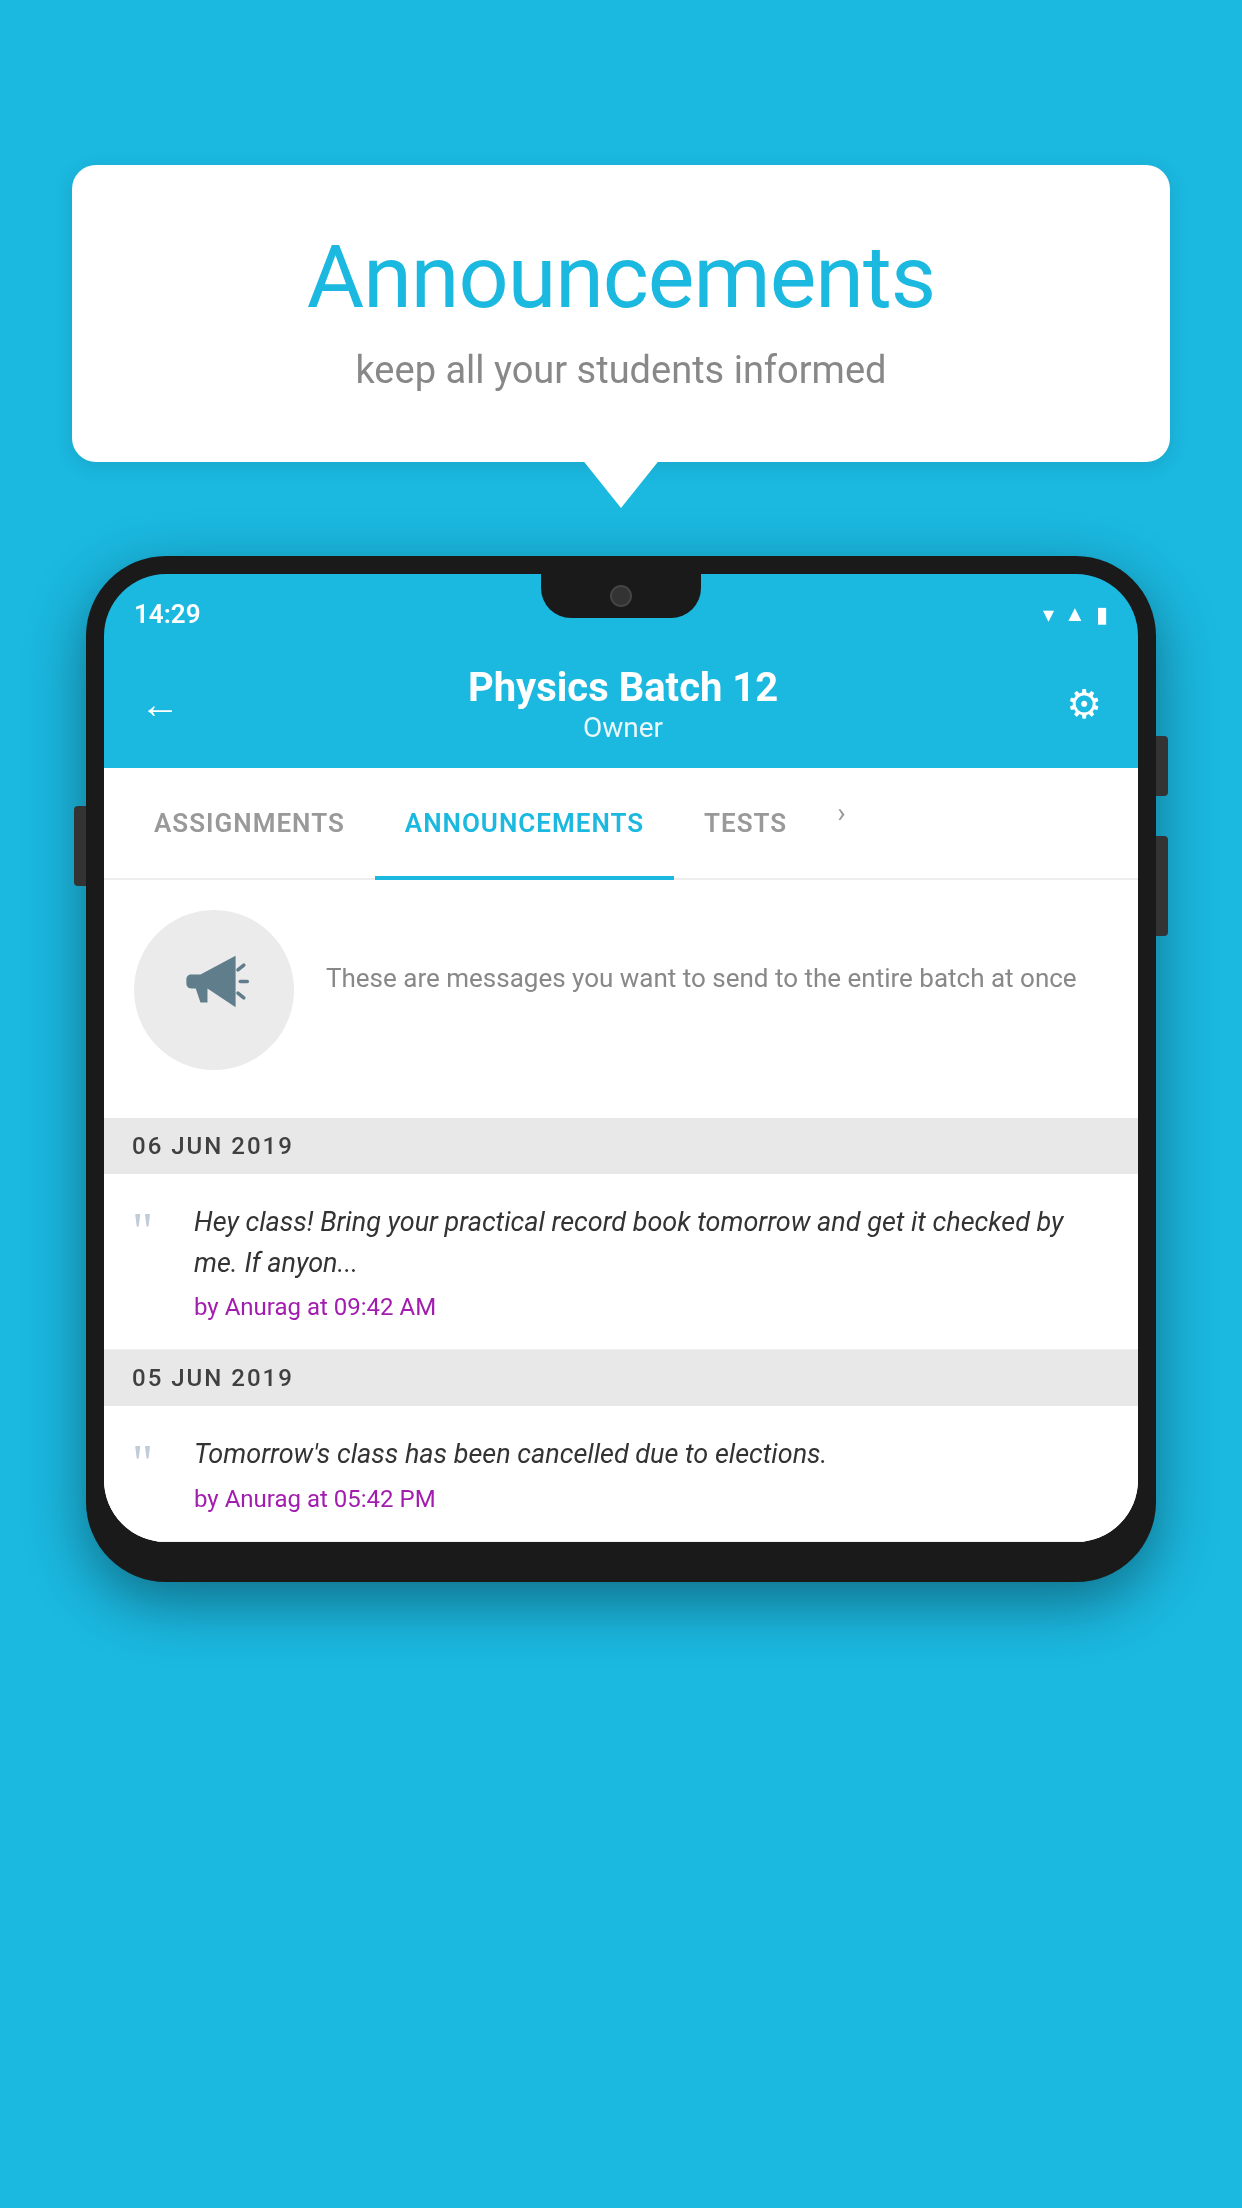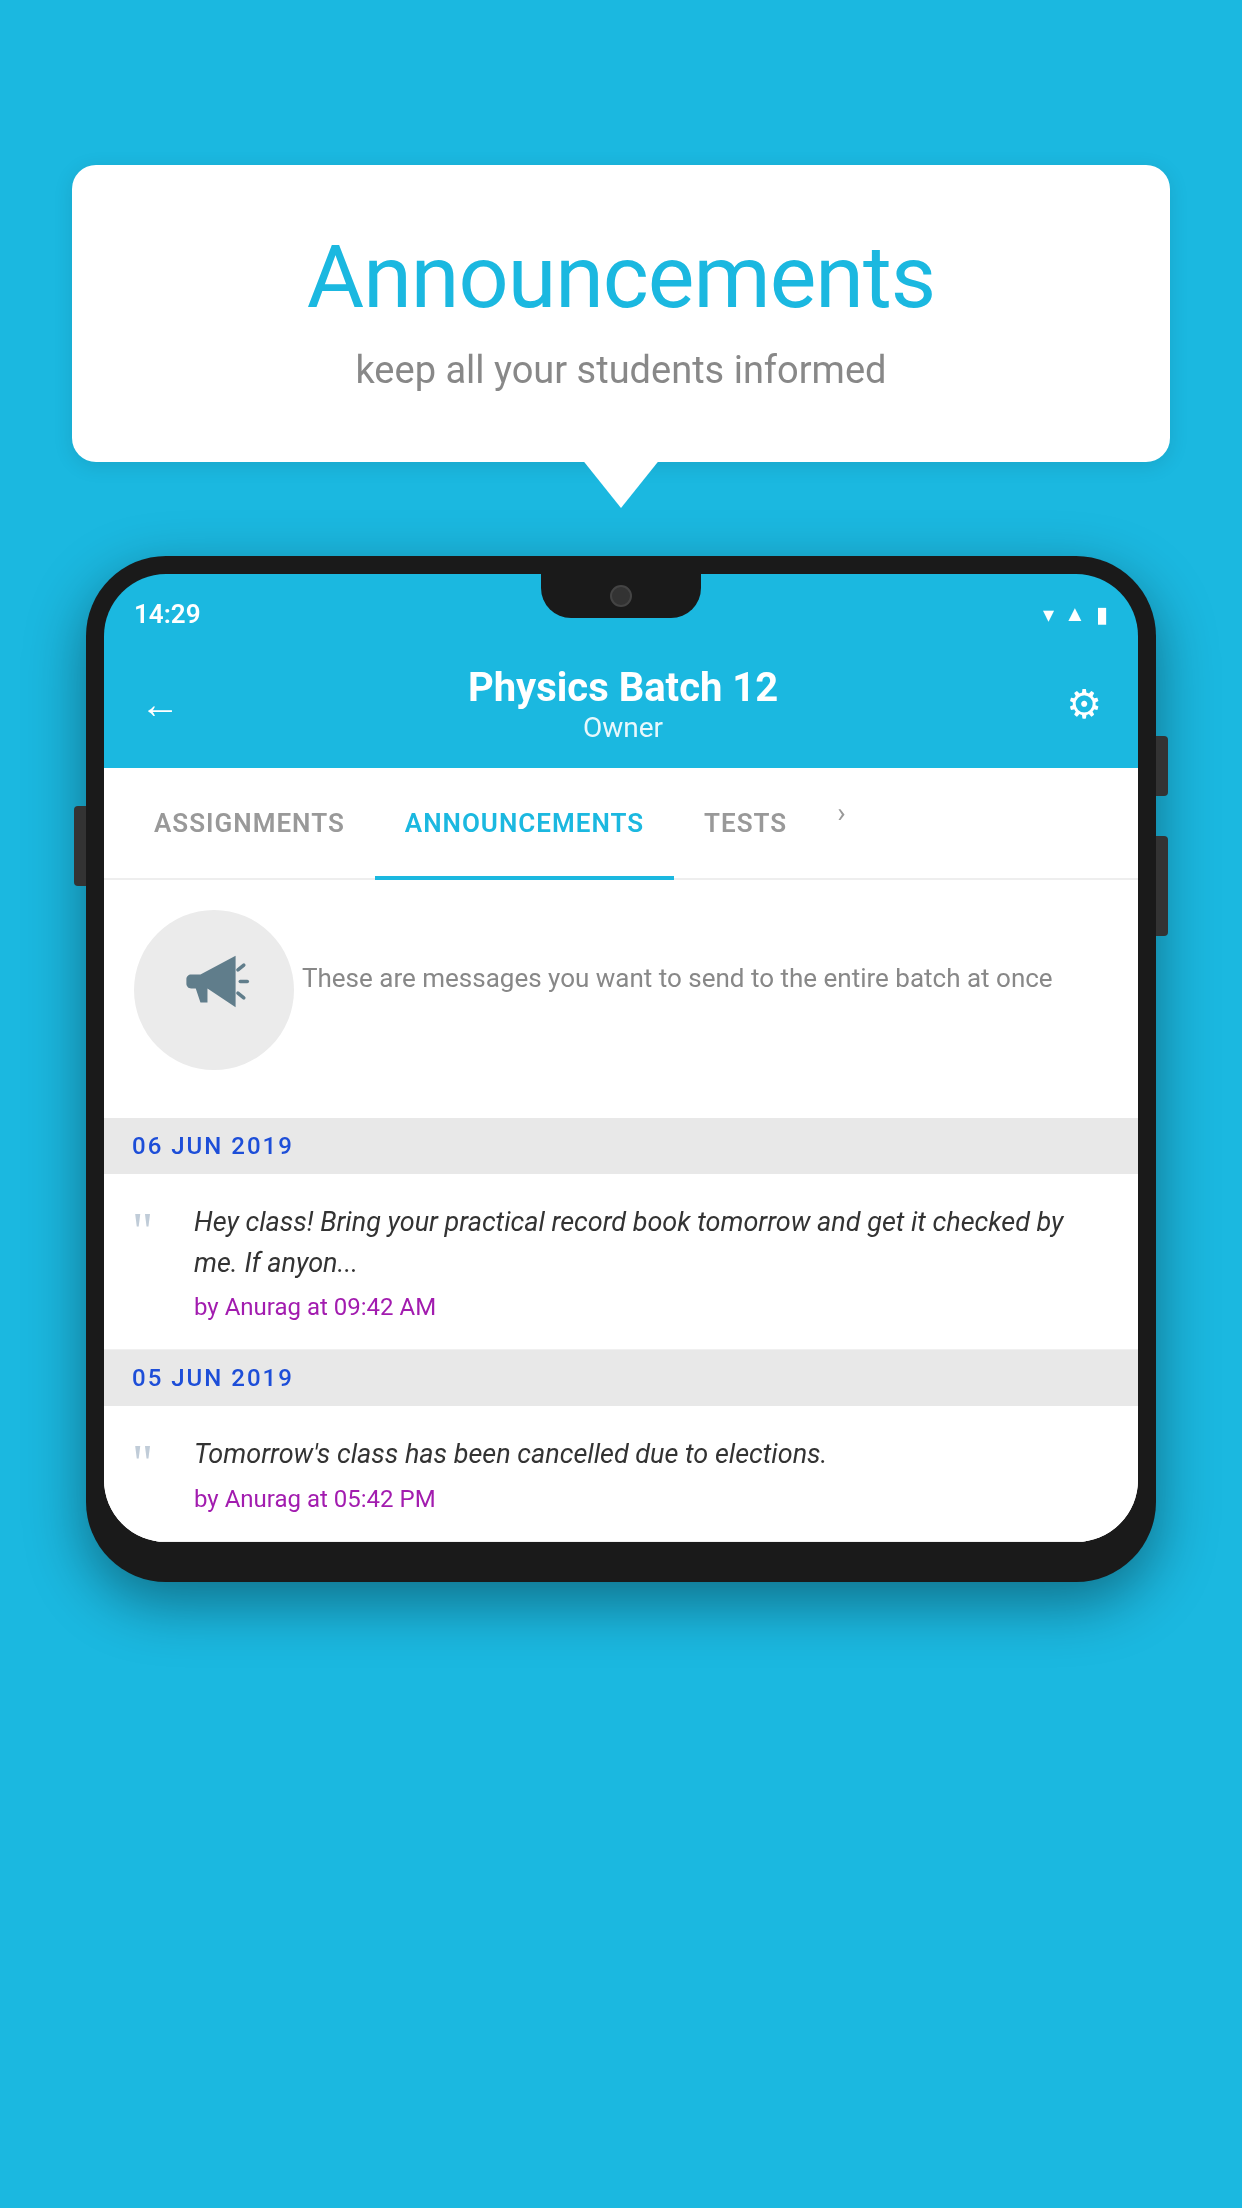--- a/index.html
+++ b/index.html
@@ -226,21 +226,21 @@
       color: #bbb;
     }
 
     
     .promo-card {
       background: white;
       margin: 0 0 12px;
       padding: 30px 30px 36px;
       display: flex;
       align-items: center;
-      gap: 8px;
+      gap: 32px;
     }
 
     .promo-icon-circle {
       width: 160px;
       height: 160px;
       min-width: 160px;
       background: #ebebeb;
       border-radius: 50%;
       display: flex;
       align-items: center;
@@ -272,21 +272,21 @@
       font-size: 28px;
       font-weight: 500;
       cursor: pointer;
     }
 
     
     .date-divider {
       background: #e8e8e8;
       padding: 14px 28px;
       font-size: 24px;
-      color: #1d4ed8;
+      color: #404040;
       letter-spacing: 2px;
       font-weight: 500;
     }
 
     
     .announcement-item {
       background: white;
       padding: 28px 28px 28px;
       display: flex;
       align-items: flex-start;

